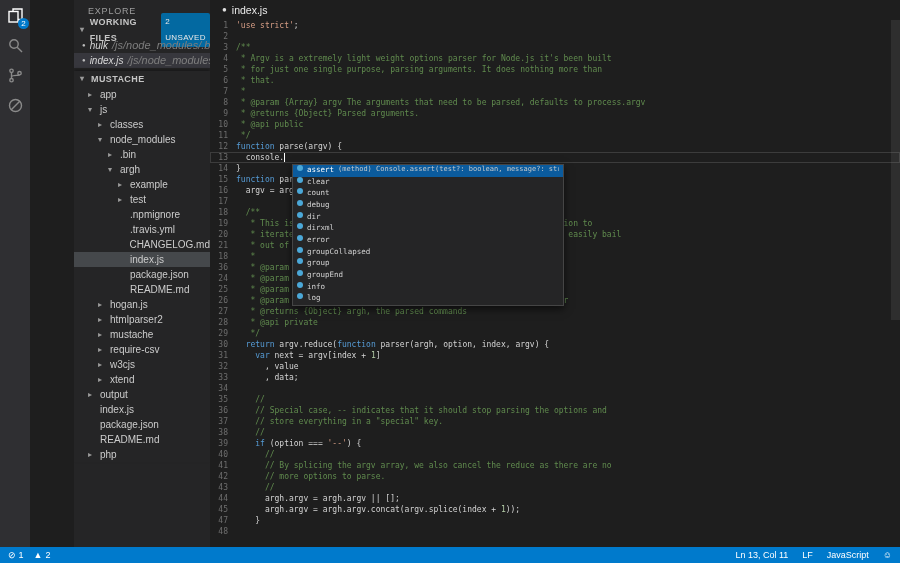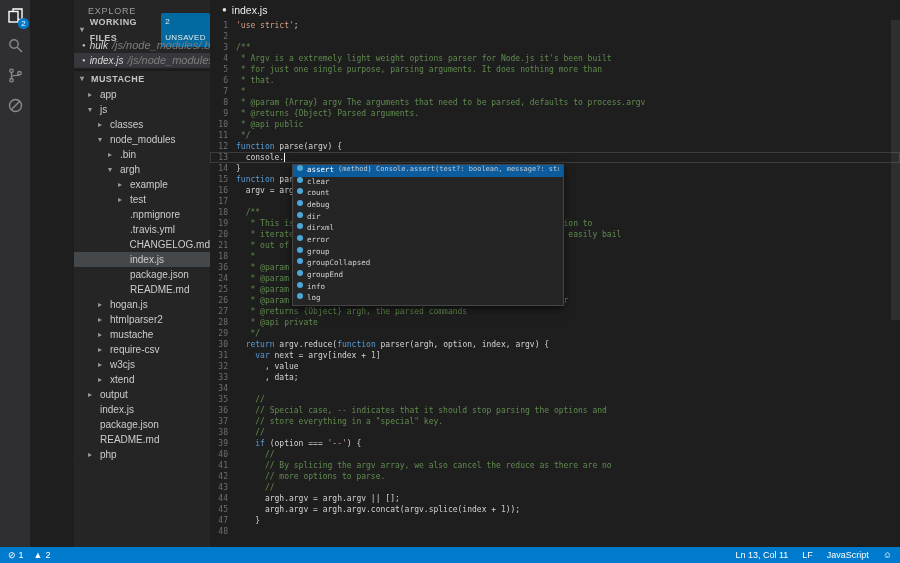--- a/index.html
+++ b/index.html
@@ -322,25 +322,25 @@
           <div class="sg">
             <span class="sgi"></span>
             <span class="sgl">dirxml</span>
           </div>
           <div class="sg">
             <span class="sgi"></span>
             <span class="sgl">error</span>
           </div>
           <div class="sg">
             <span class="sgi"></span>
+            <span class="sgl">groupCollapsed</span>
+          </div>
+          <div class="sg">
+            <span class="sgi"></span>
             <span class="sgl">group</span>
-          </div>
-          <div class="sg">
-            <span class="sgi"></span>
-            <span class="sgl">groupCollapsed</span>
           </div>
           <div class="sg">
             <span class="sgi"></span>
             <span class="sgl">groupEnd</span>
           </div>
           <div class="sg">
             <span class="sgi"></span>
             <span class="sgl">info</span>
           </div>
           <div class="sg">

